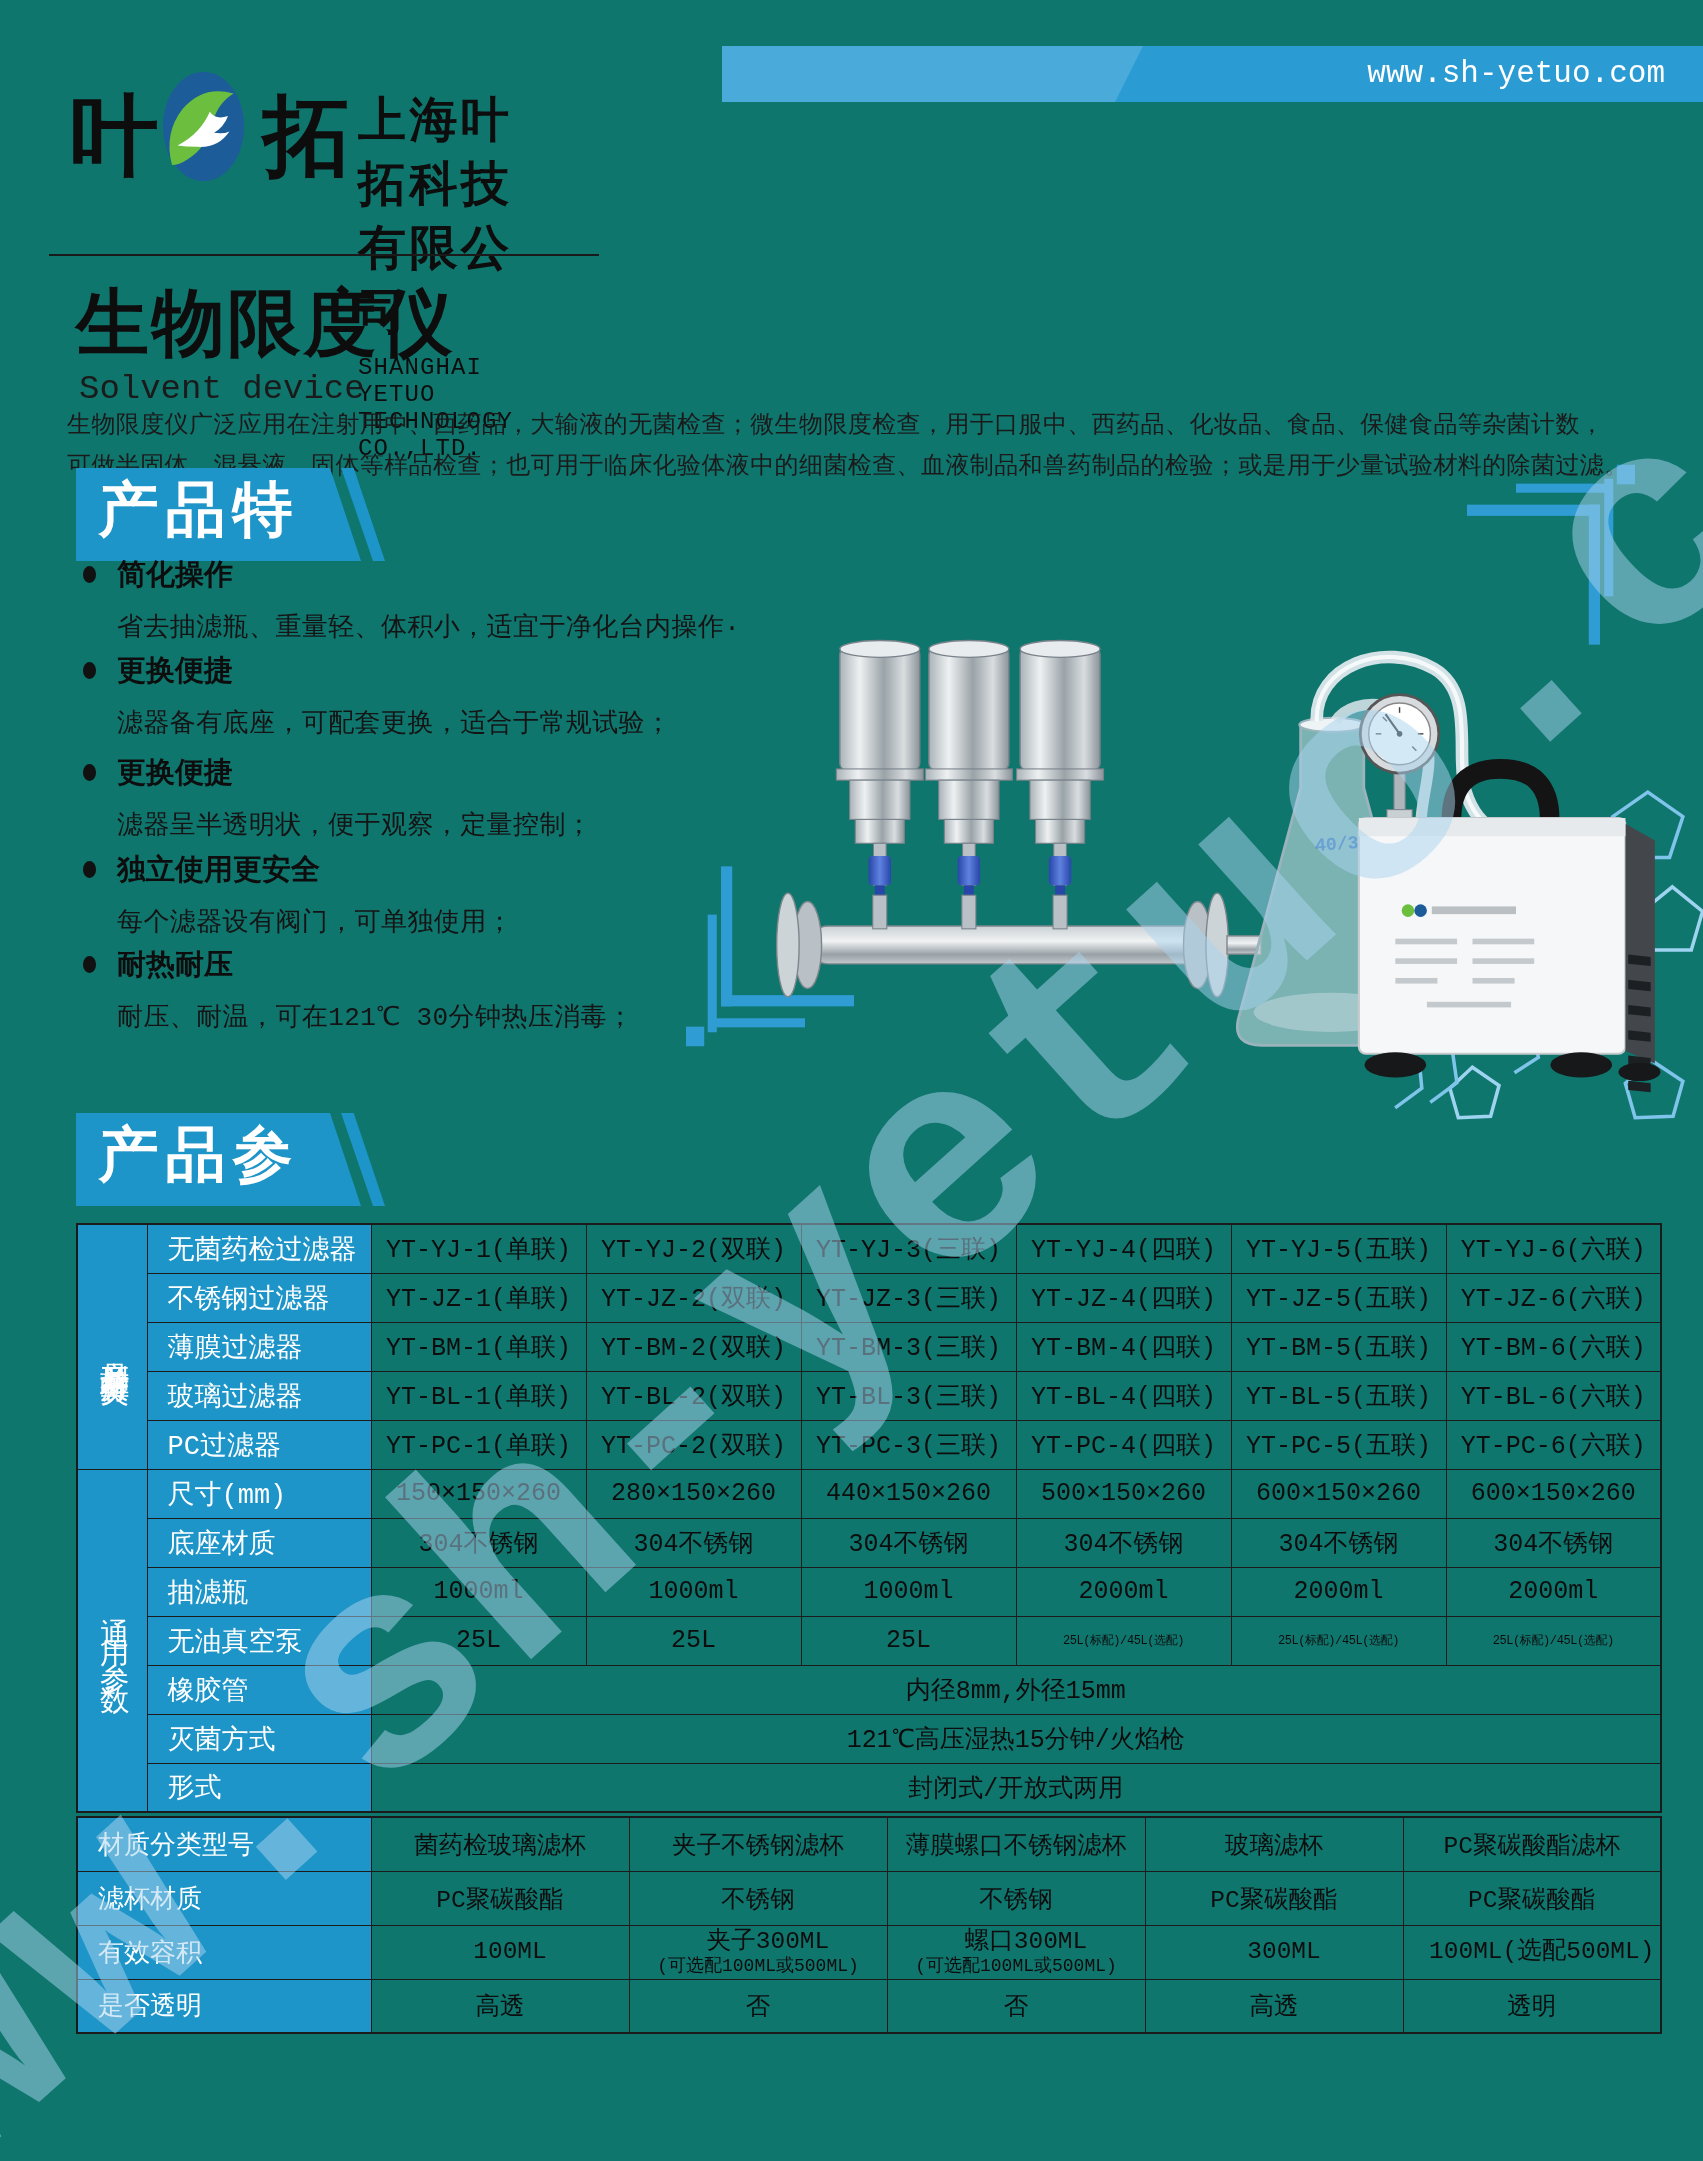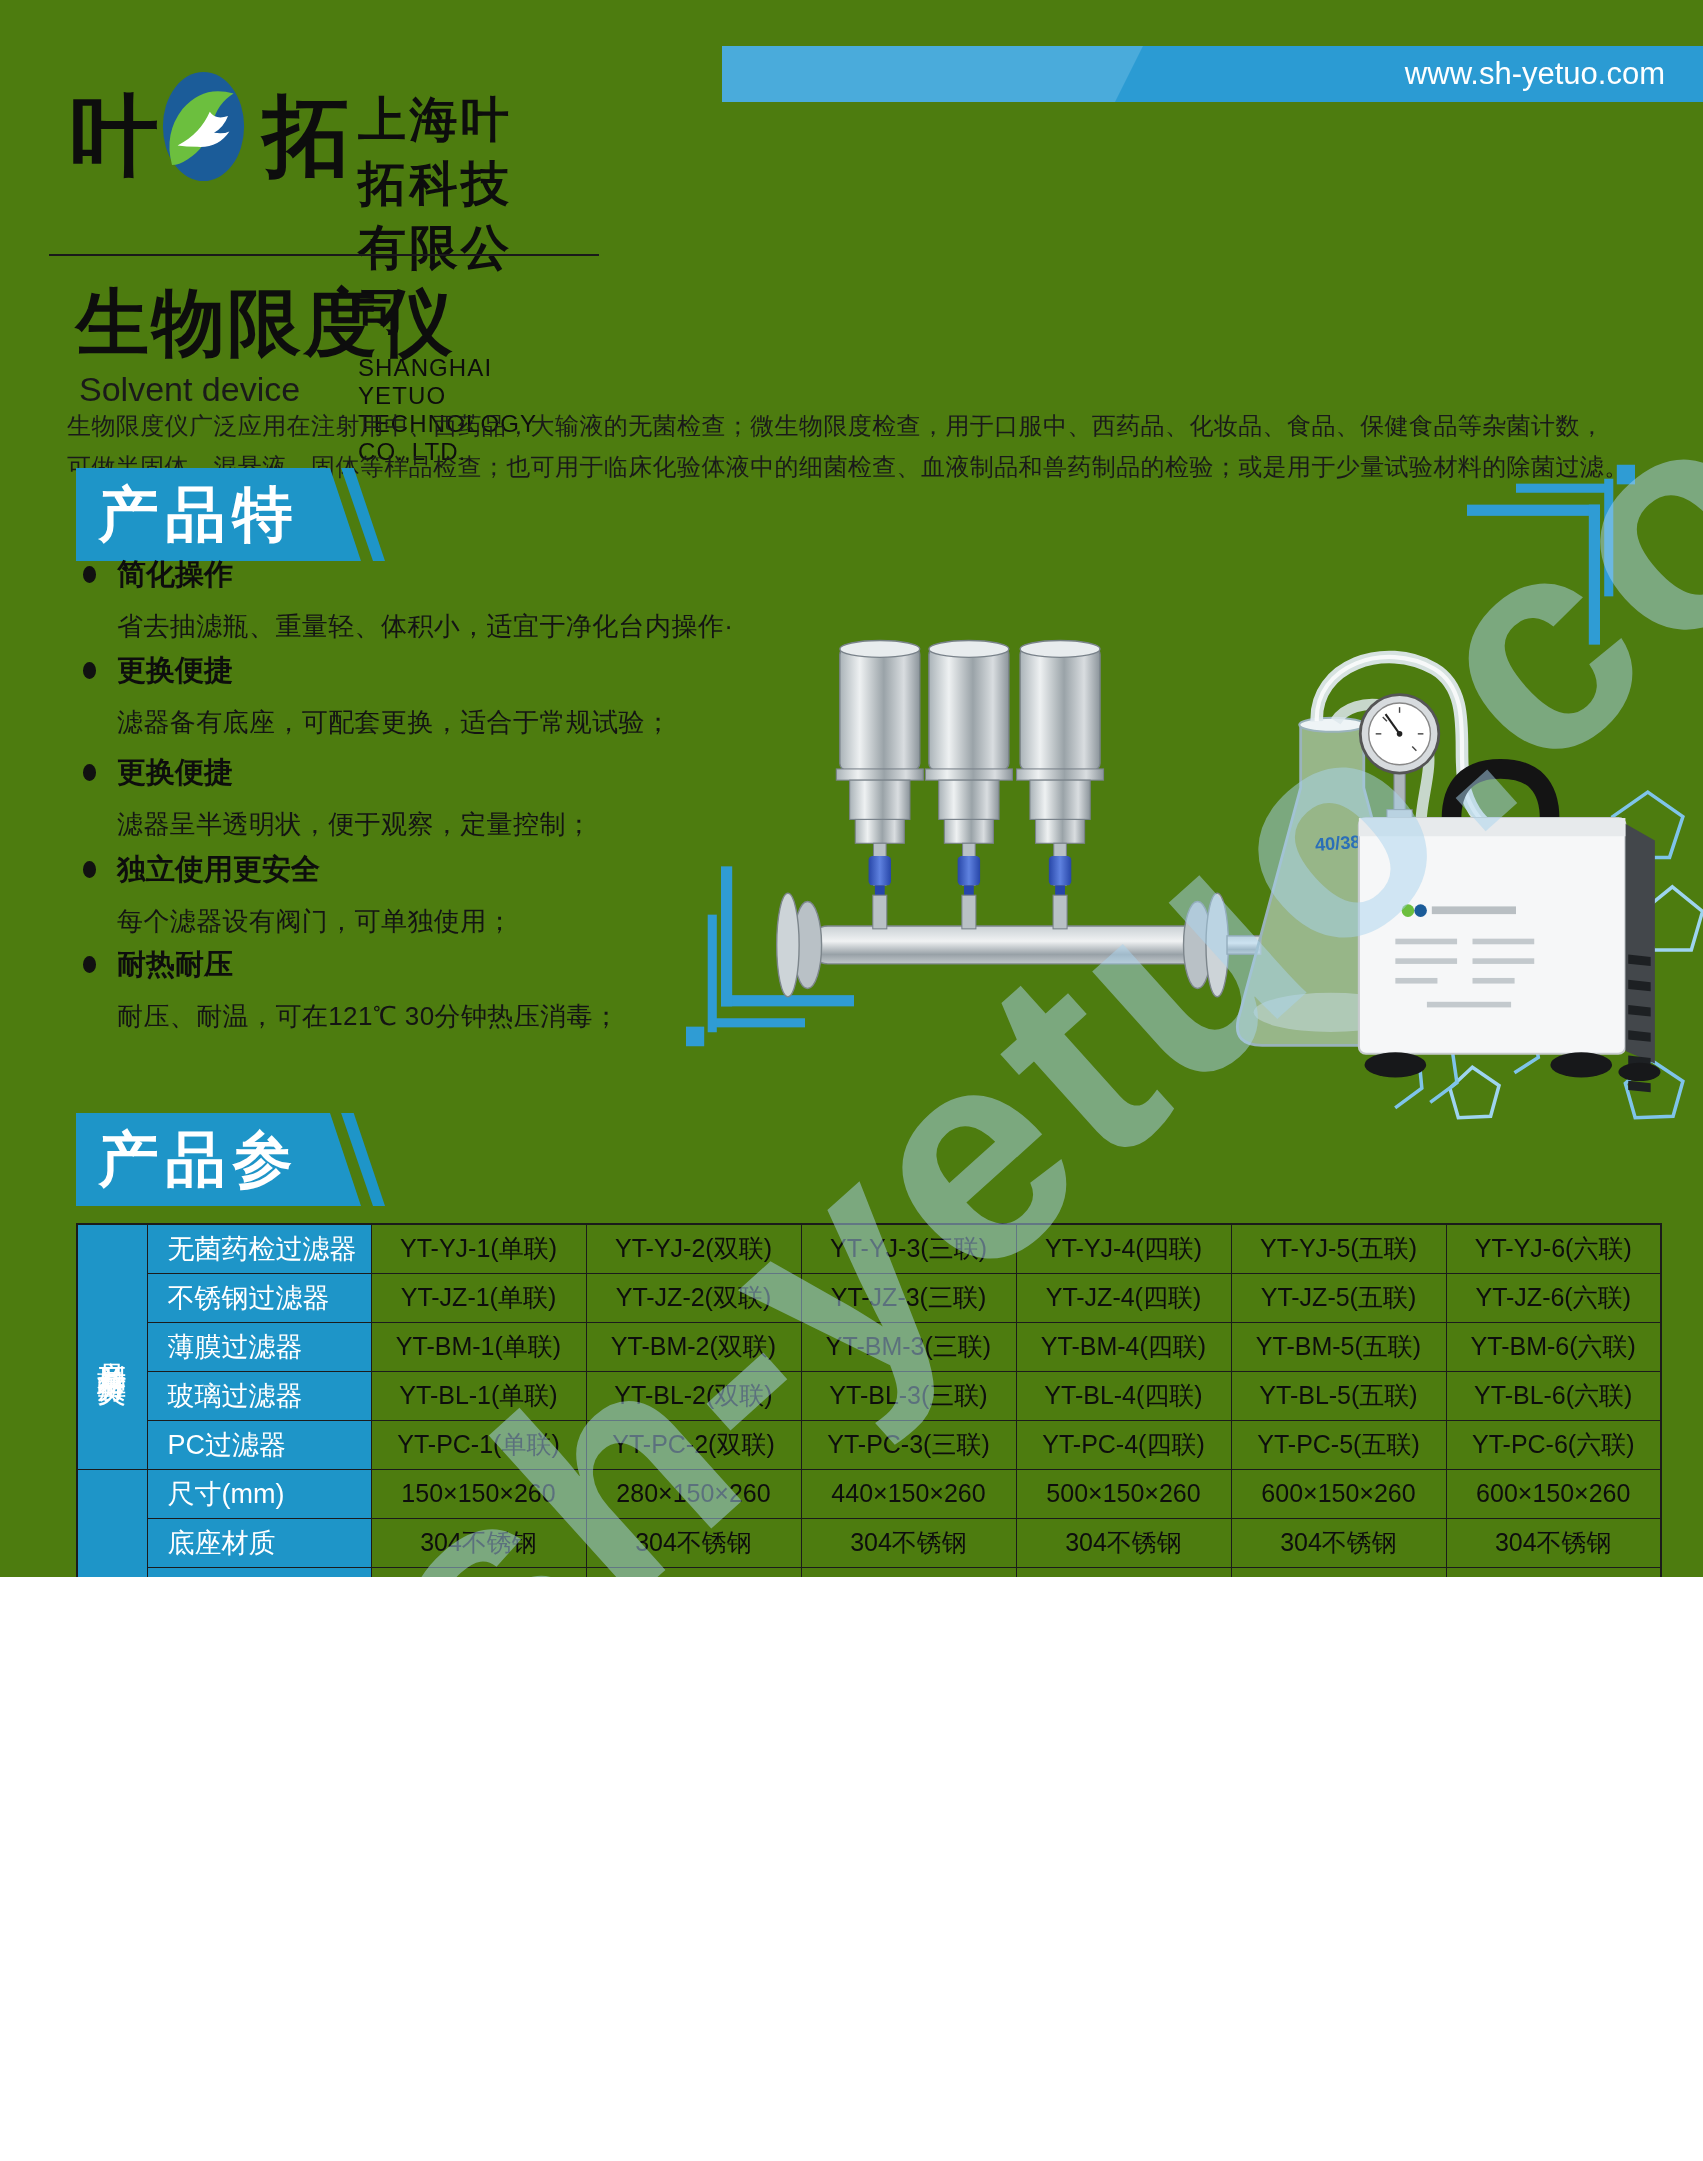--- a/index.html
+++ b/index.html
@@ -1,19 +1,19 @@
 <!DOCTYPE html>
 <html style="font-size:11.2px"><head>
 <meta charset="utf-8">
 <style>
   * { margin:0; padding:0; box-sizing:border-box; }
   html,body { background:#ffffff; }
   .page {
-    position:relative; width:1704px; height:1577px; background:#4d7c0f;
-    overflow:hidden; font-family:Liberation Sans, sans-serif; color:#111;
+    position:relative; width:1704px; height:2161px; background:#0f766e;
+    overflow:hidden; font-family:Liberation Mono, monospace; color:#111;
   }
   
   .topbar { position:absolute; left:722px; top:46px; width:982px; height:56px; background:#2b9bd3; }
   .topbar-light { position:absolute; left:0; top:0; width:449px; height:56px; background:#4aabdb;
     clip-path:polygon(0 0, 421px 0, 393px 56px, 0 56px); }
   .site { position:absolute; right:39px; top:0; line-height:56px; color:#fff; font-size:31px; }
   .logo-row { position:absolute; left:67px; top:49px; height:175px; }
   .logo-cjk { position:absolute; top:28px; font-size:88px; font-weight:bold; color:#0d0d0d; }
   .logo-left { left:3.5px; }
   .logo-right { left:196px; }

